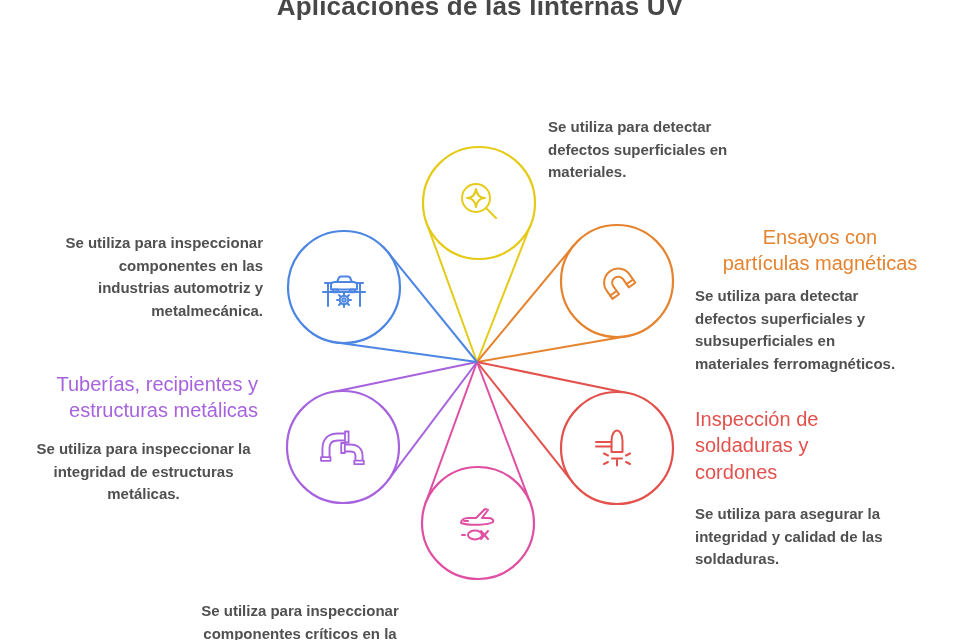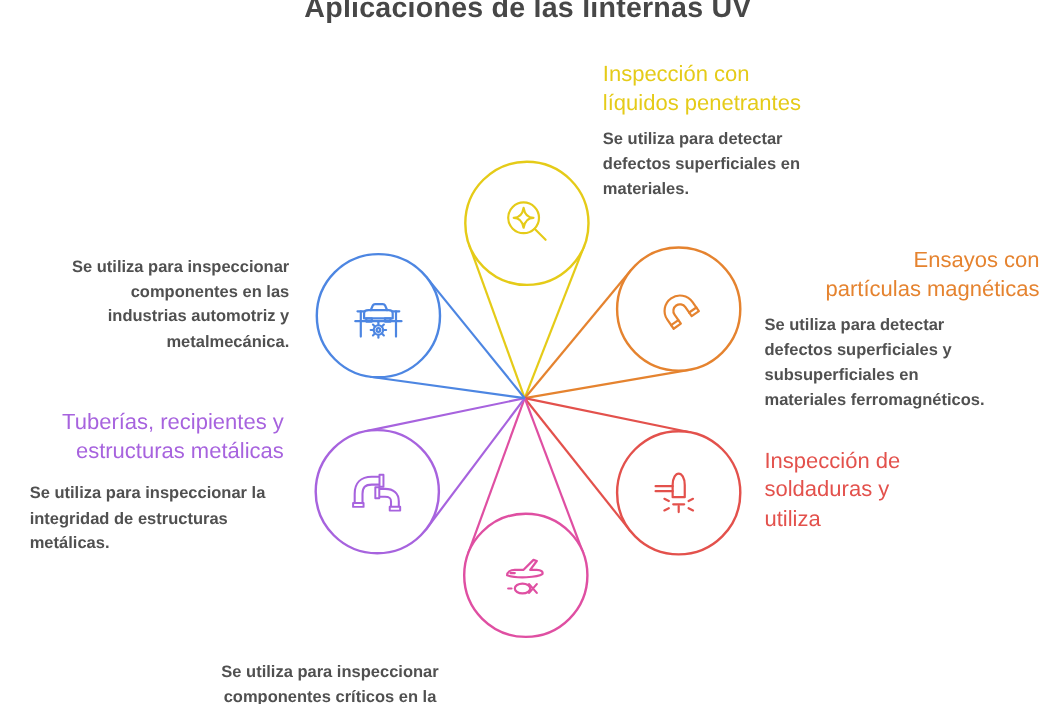--- a/index.html
+++ b/index.html
@@ -17,28 +17,28 @@
     position:absolute;font-size:20px;line-height:1.32;font-weight:400;
     white-space:pre-line;
   }
   .body-text{
     position:absolute;font-size:15px;line-height:1.5;font-weight:700;
     color:var(--body-color,#505050);white-space:pre-line;
   }
   
   .h0{left:548px;top:55px;width:240px;text-align:left;}
   .b0{left:548px;top:116px;width:240px;text-align:left;}
-  .h1{left:695px;top:224px;width:250px;text-align:right;}
+  .h1{left:695px;top:224px;width:250px;text-align:center;}
   .b1{left:695px;top:285px;width:250px;text-align:left;}
   .h2{left:695px;top:406px;width:240px;text-align:left;}
   .b2{left:695px;top:503px;width:240px;text-align:left;}
   .h3{left:214px;top:535px;width:200px;text-align:right;}
   .b3{left:183px;top:600px;width:234px;text-align:center;}
   .h4{left:28px;top:371px;width:230px;text-align:right;}
-  .b4{left:27px;top:438px;width:233px;text-align:left;}
+  .b4{left:27px;top:438px;width:233px;text-align:center;}
   .h5{left:31px;top:170px;width:230px;text-align:right;}
   .b5{left:33px;top:232px;width:230px;text-align:right;}
 </style>
 </head>
 <body>
 
 <div class="canvas">
 
   <h1 class="title">Aplicaciones de las linternas UV</h1>
 
@@ -139,36 +139,37 @@
         </g>
         <g stroke="#4d86e2">
           <line x1="477" y1="362" x2="336.30" y2="342.47" stroke-width="2"></line>
           <line x1="477" y1="362" x2="387.48" y2="251.71" stroke-width="2"></line>
           <circle cx="344" cy="287" r="56" fill="#ffffff" stroke-width="2.2"></circle>
           <use href="#car-lift-icon" xlink:href="#car-lift-icon" transform="translate(344,287)"></use>
         </g>
       </g>
   </svg>
 
-  <div class="heading h0" style="color: rgb(229, 203, 24);">Inspección con
-líquidos penetrantes</div>
   <div class="body-text b0">Se utiliza para detectar
 defectos superficiales en
 materiales.</div>
 
   <div class="heading h1" style="color: rgb(229, 131, 47);">Ensayos con
 partículas magnéticas</div>
   <div class="body-text b1">Se utiliza para detectar
 defectos superficiales y
 subsuperficiales en
 materiales ferromagnéticos.</div>
 
   <div class="heading h2" style="color: rgb(227, 81, 76);">Inspección de
 soldaduras y
-utiliza</div>
+cordones</div>
+  <div class="body-text b2">Se utiliza para asegurar la
+integridad y calidad de las
+soldaduras.</div>
 
   <div class="body-text b3">Se utiliza para inspeccionar
 componentes críticos en la</div>
 
   <div class="heading h4" style="color: rgb(167, 99, 222);">Tuberías, recipientes y
 estructuras metálicas</div>
   <div class="body-text b4">Se utiliza para inspeccionar la
 integridad de estructuras
 metálicas.</div>
 

